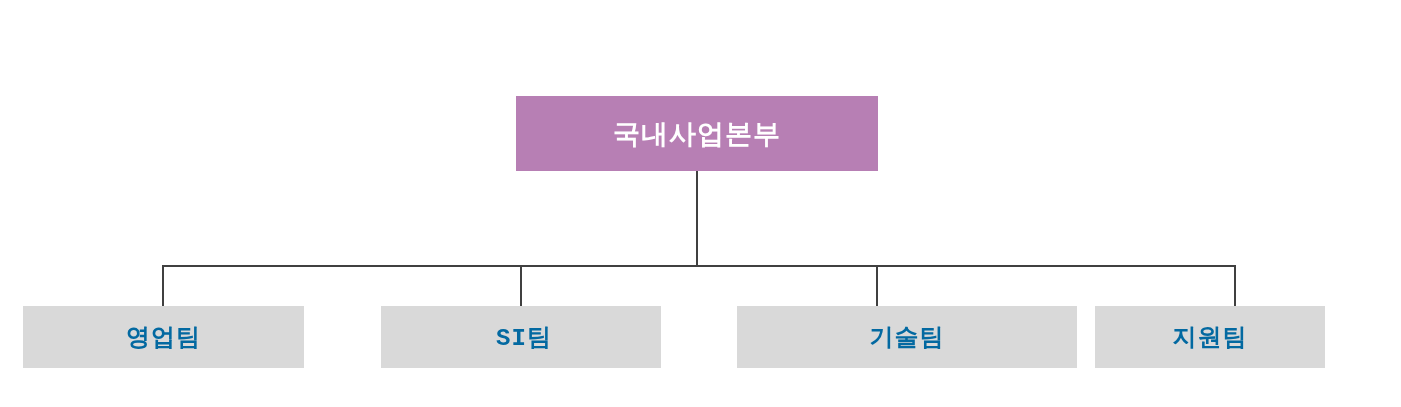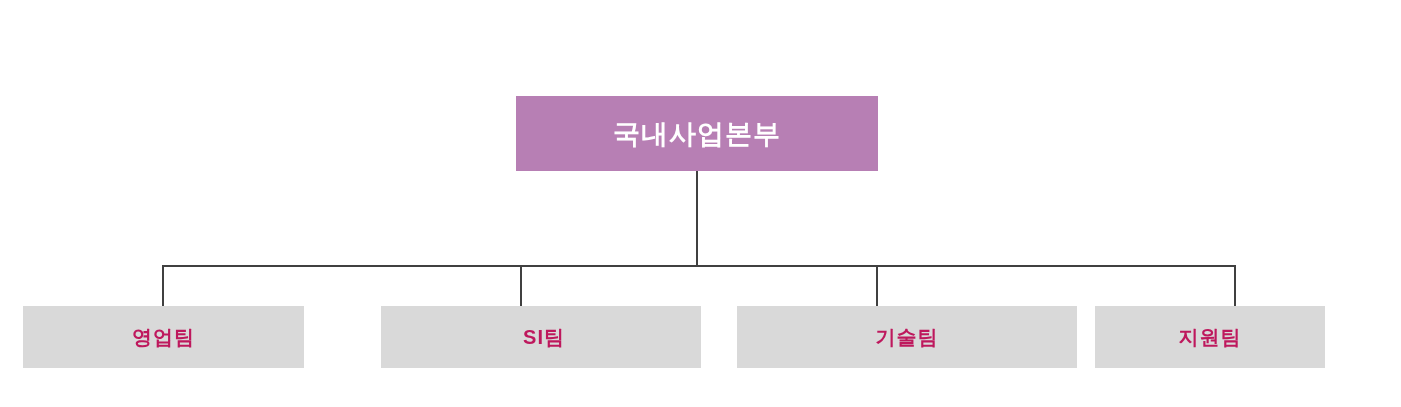--- a/index.html
+++ b/index.html
@@ -15,45 +15,46 @@
     overflow: hidden;
     font-family: "Liberation Sans", "DejaVu Sans", sans-serif;
   }
   .node {
     position: absolute;
     display: flex;
     align-items: center;
     justify-content: center;
     box-sizing: border-box;
     text-align: center;
+    font-family: Liberation Mono, monospace;
   }
   .node-root {
     left: 516px;
     top: 96px;
     width: 362px;
     height: 75px;
   }
   .node-root .node-label {
     color: #ffffff;
     font-size: 27px;
     font-weight: bold;
     letter-spacing: 1px;
   }
   .node-child {
     top: 306px;
     height: 62px;
   }
   .node-child .node-label {
-    color: #be185d;
-    font-size: 20px;
+    color: #0369a1;
+    font-size: 24px;
     font-weight: bold;
     letter-spacing: 1px;
   }
   .node-child-0 { left: 23px;   width: 281px; }
-  .node-child-1 { left: 381px;  width: 320px; padding-left: 6px; }
+  .node-child-1 { left: 381px;  width: 280px; padding-left: 6px; }
   .node-child-2 { left: 737px;  width: 340px; }
   .node-child-3 { left: 1095px; width: 230px; }
 
   .connector {
     position: absolute;
     background: #404040;
   }
   .conn-parent-stub { left: 696px; top: 171px; width: 2px; height: 95px; }
   .conn-rail       { left: 163px; top: 265px; width: 1073px; height: 2px; }
   .conn-stub       { top: 265px; width: 2px; height: 41px; }

